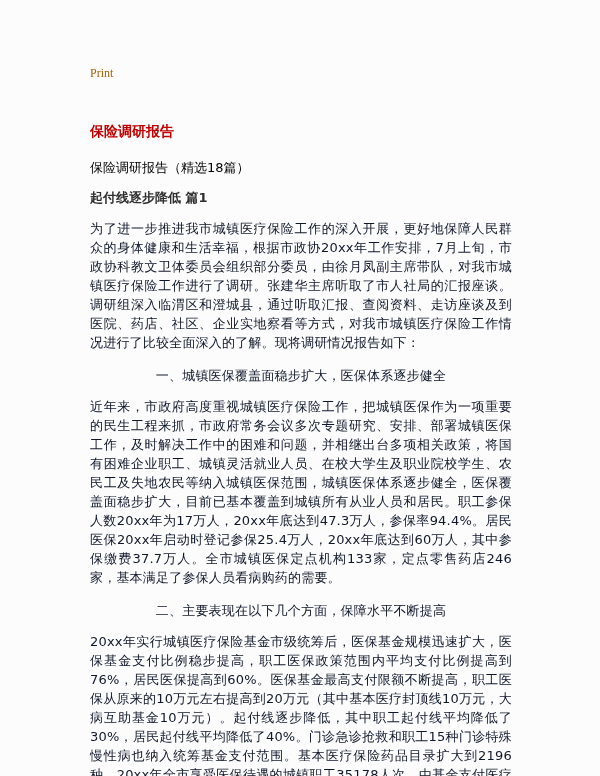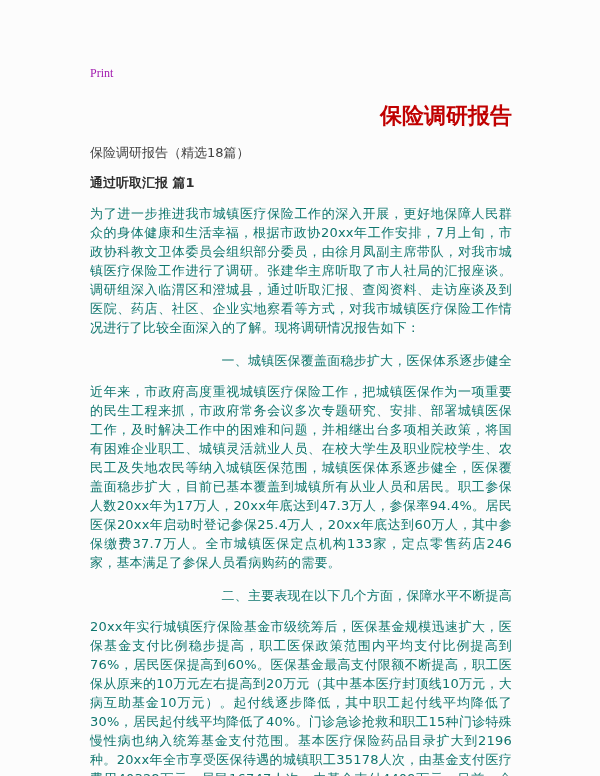--- a/index.html
+++ b/index.html
@@ -10,72 +10,72 @@
   }
   .page {
     width: 600px;
     min-height: 776px;
     background: #fcfcfc;
     padding: 62px 88px 40px 90px;
   }
   .print-link {
     font-family: "Liberation Serif", "DejaVu Serif", serif;
     font-size: 12px;
-    color: #a21caf;
+    color: #a16207;
     display: inline-block;
     cursor: pointer;
     line-height: 14px;
   }
   .doc-title {
-    margin-top: 24px;
-    text-align: right;
-    font-size: 22px;
+    margin-top: 39px;
+    text-align: left;
+    font-size: 14px;
     font-weight: bold;
     color: #c00000;
     line-height: 22px;
   }
   .doc-subtitle {
     margin-top: 17px;
     font-size: 13px;
-    color: #404040;
+    color: #000000;
     line-height: 18px;
   }
   .article-title {
     margin-top: 12px;
     font-size: 13px;
     font-weight: bold;
     color: #2e2e2e;
     line-height: 18px;
   }
   .block {
     margin-top: 12px;
     font-size: 13px;
-    color: #0f766e;
+    color: #0f172a;
     line-height: 19px;
     text-align: justify;
     letter-spacing: 0.2px;
   }
   .block.heading {
-    text-align: right;
+    text-align: center;
     margin-top: 14px;
     margin-bottom: 2px;
   }
 </style>
 </head>
 <body>
 
 <div class="page">
 
   <span class="print-link">Print</span>
 
   <h1 class="doc-title">保险调研报告</h1>
 
   <div class="doc-subtitle">保险调研报告（精选18篇）</div>
 
-  <div class="article-title">通过听取汇报 篇1</div>
+  <div class="article-title">起付线逐步降低 篇1</div>
 
   <p class="block">为了进一步推进我市城镇医疗保险工作的深入开展，更好地保障人民群众的身体健康和生活幸福，根据市政协20xx年工作安排，7月上旬，市政协科教文卫体委员会组织部分委员，由徐月凤副主席带队，对我市城镇医疗保险工作进行了调研。张建华主席听取了市人社局的汇报座谈。调研组深入临渭区和澄城县，通过听取汇报、查阅资料、走访座谈及到医院、药店、社区、企业实地察看等方式，对我市城镇医疗保险工作情况进行了比较全面深入的了解。现将调研情况报告如下：</p>
 
 
   <p class="block heading">一、城镇医保覆盖面稳步扩大，医保体系逐步健全</p>
 
   <p class="block">近年来，市政府高度重视城镇医疗保险工作，把城镇医保作为一项重要的民生工程来抓，市政府常务会议多次专题研究、安排、部署城镇医保工作，及时解决工作中的困难和问题，并相继出台多项相关政策，将国有困难企业职工、城镇灵活就业人员、在校大学生及职业院校学生、农民工及失地农民等纳入城镇医保范围，城镇医保体系逐步健全，医保覆盖面稳步扩大，目前已基本覆盖到城镇所有从业人员和居民。职工参保人数20xx年为17万人，20xx年底达到47.3万人，参保率94.4%。居民医保20xx年启动时登记参保25.4万人，20xx年底达到60万人，其中参保缴费37.7万人。全市城镇医保定点机构133家，定点零售药店246家，基本满足了参保人员看病购药的需要。</p>
 
   <p class="block heading">二、主要表现在以下几个方面，保障水平不断提高</p>
 

